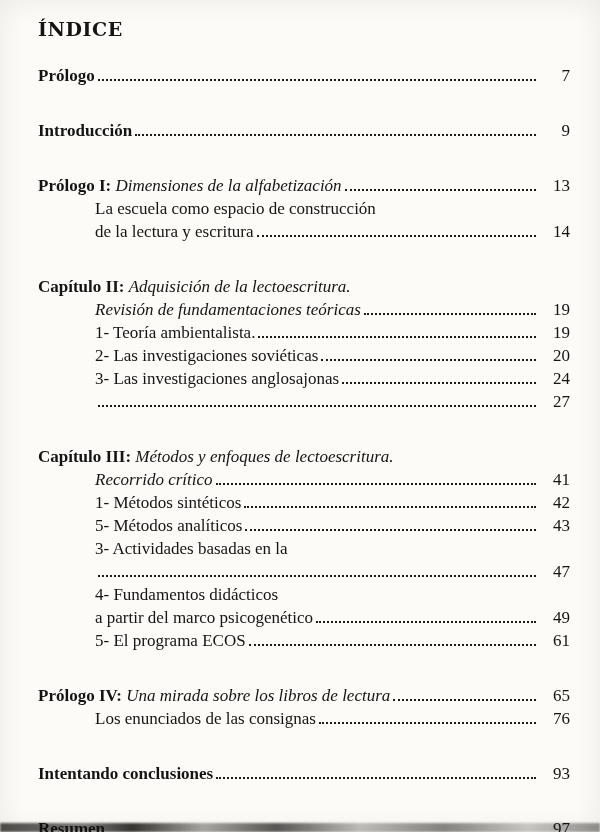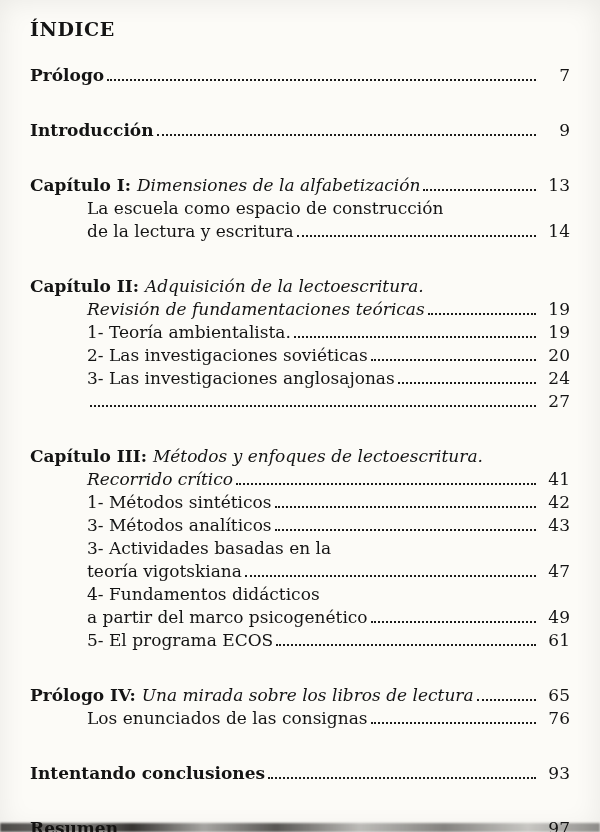--- a/index.html
+++ b/index.html
@@ -7,38 +7,39 @@
     width: 600px; height: 832px;
     background: #d8d8d4;
     font-family: "DejaVu Serif", "Liberation Serif", serif;
   }
   .page {
     position: relative;
     width: 600px; height: 832px;
     box-sizing: border-box;
     background: #fcfbf7;
     color: #141414;
-    padding: 12px 30px 0 30px;
+    padding: 12px 30px 0 38px;
     overflow: hidden;
     box-shadow: inset 0 0 28px rgba(0,0,0,0.08);
   }
   .title {
     font-weight: bold;
     font-size: 19px;
     letter-spacing: 0.6px;
     margin: 6px 0 24px 0;
   }
   .toc { }
   .entry { margin-top: 32px; }
   .entry:first-child { margin-top: 0; }
   .line {
     display: flex;
     align-items: baseline;
     font-size: 17px;
     line-height: 23px;
+    font-family: Liberation Serif, serif;
   }
   .label { white-space: nowrap; }
   .indent-1 { padding-left: 57px; align-items: center; }
   .b { font-weight: bold; }
   .i { font-style: italic; }
   .dots {
     flex: 1 1 auto;
     min-width: 6px;
     border-bottom: 2px dotted #1b1b1b;
     align-self: flex-end;
@@ -82,21 +83,21 @@
       </div>
       <div class="entry">
         <div class="line">
           <span class="label"><span class="b">Introducción</span></span>
           <span class="dots"></span>
           <span class="pg">9</span>
         </div>
       </div>
       <div class="entry">
         <div class="line">
-          <span class="label"><span class="b">Capítulo I: </span><span class="i">Dimensiones de la alfabetización</span></span>
+          <span class="label"><span class="b">Prólogo I: </span><span class="i">Dimensiones de la alfabetización</span></span>
           <span class="dots"></span>
           <span class="pg">13</span>
         </div>
         <div class="line indent-1">
           <span class="label"><span class="">La escuela como espacio de construcción</span></span>
         </div>
         <div class="line indent-1">
           <span class="label"><span class="">de la lectura y escritura</span></span>
           <span class="dots"></span>
           <span class="pg">14</span>
@@ -139,29 +140,28 @@
           <span class="label"><span class="i">Recorrido crítico</span></span>
           <span class="dots"></span>
           <span class="pg">41</span>
         </div>
         <div class="line indent-1">
           <span class="label"><span class="">1- Métodos sintéticos</span></span>
           <span class="dots"></span>
           <span class="pg">42</span>
         </div>
         <div class="line indent-1">
-          <span class="label"><span class="">3- Métodos analíticos</span></span>
+          <span class="label"><span class="">5- Métodos analíticos</span></span>
           <span class="dots"></span>
           <span class="pg">43</span>
         </div>
         <div class="line indent-1">
           <span class="label"><span class="">3- Actividades basadas en la</span></span>
         </div>
         <div class="line indent-1">
-          <span class="label"><span class="">teoría vigotskiana</span></span>
           <span class="dots"></span>
           <span class="pg">47</span>
         </div>
         <div class="line indent-1">
           <span class="label"><span class="">4- Fundamentos didácticos</span></span>
         </div>
         <div class="line indent-1">
           <span class="label"><span class="">a partir del marco psicogenético</span></span>
           <span class="dots"></span>
           <span class="pg">49</span>

